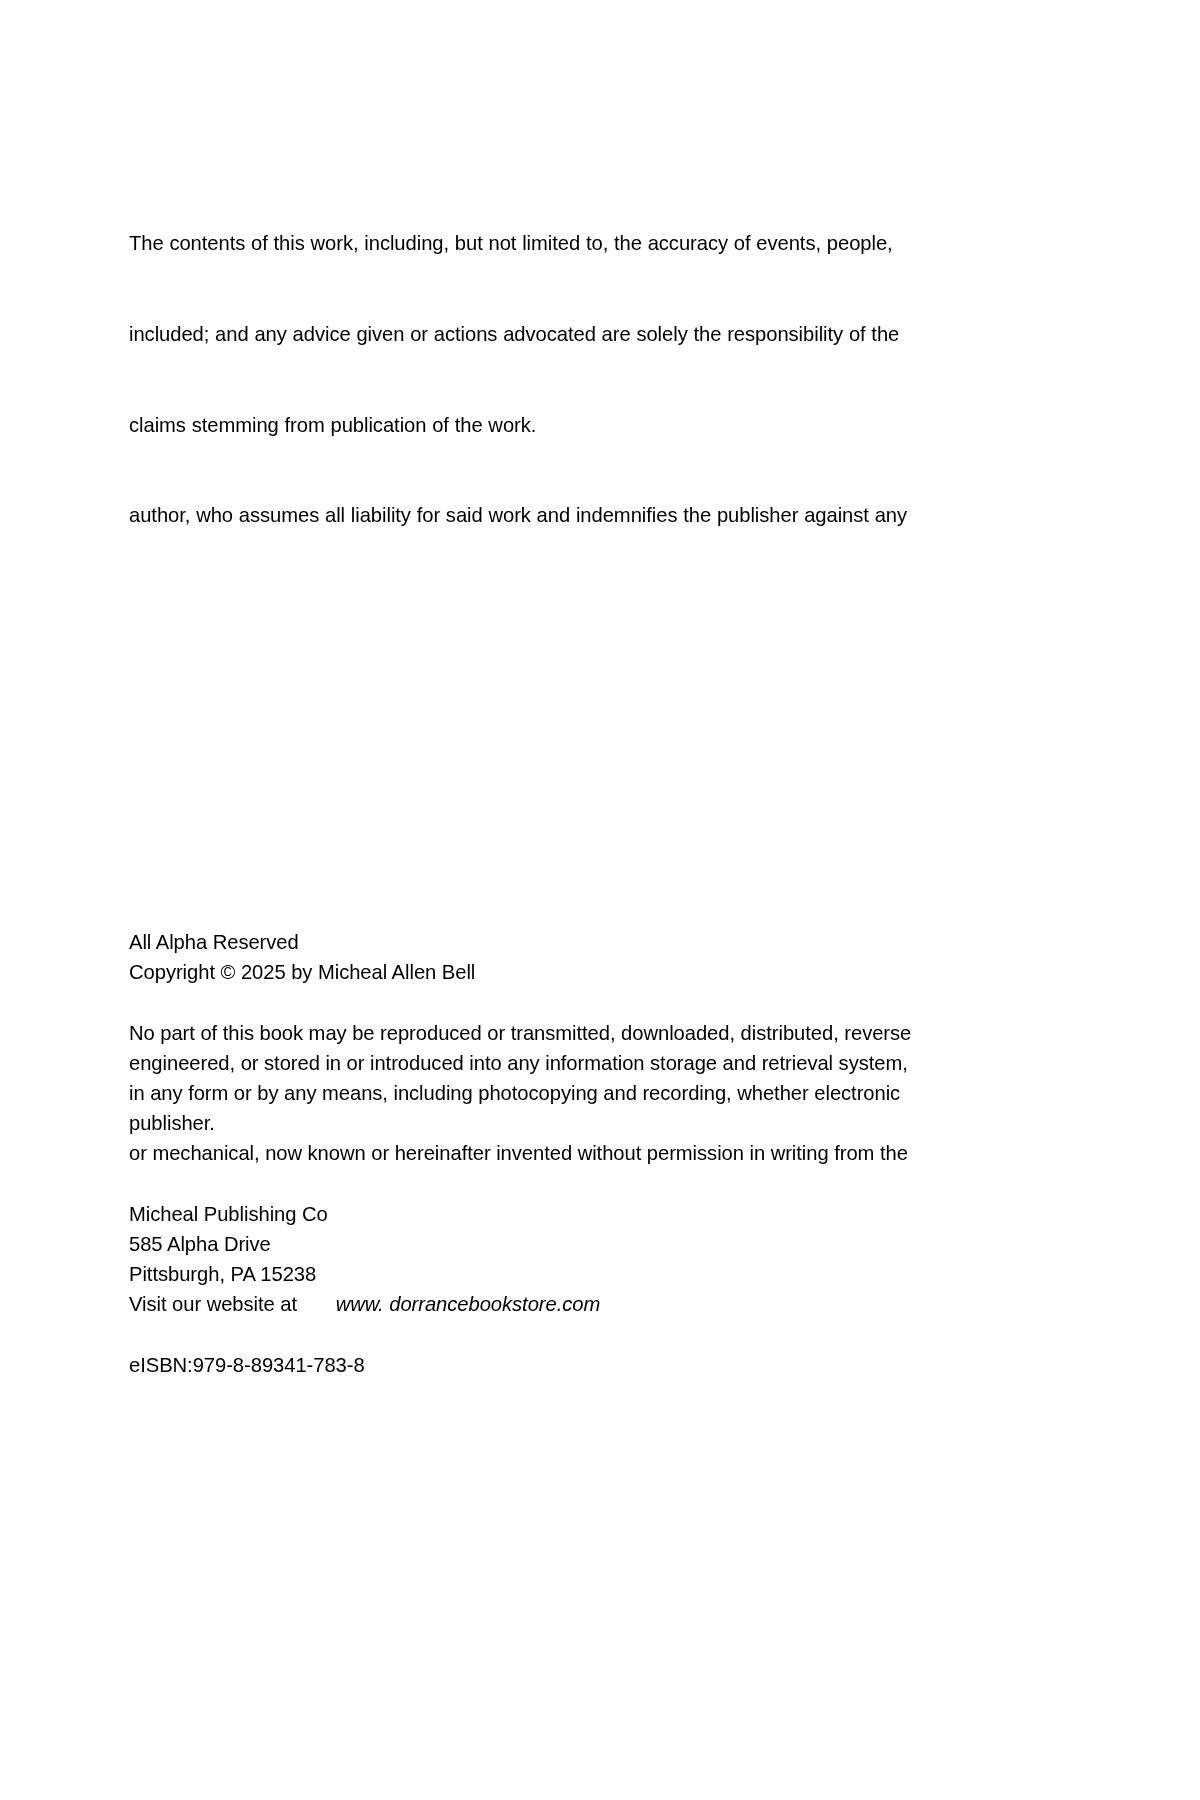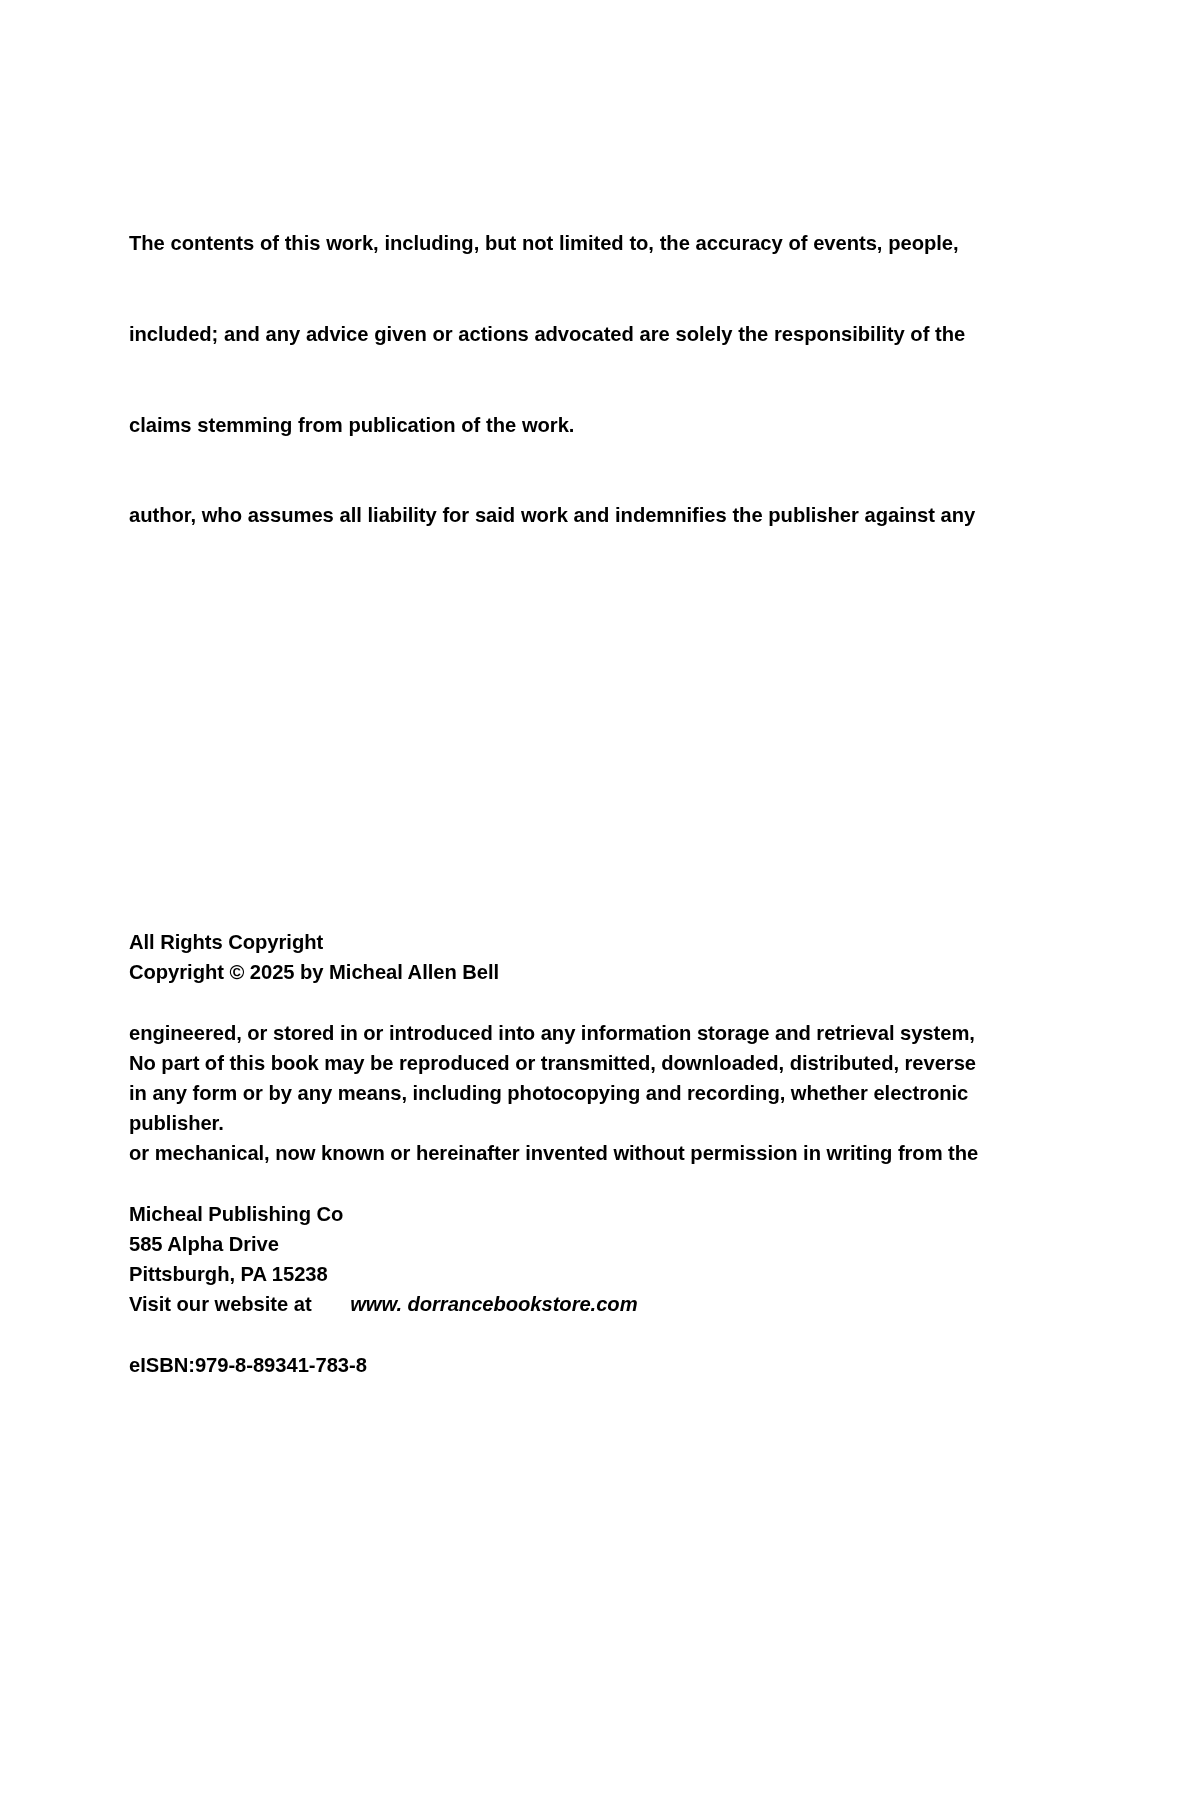--- a/index.html
+++ b/index.html
@@ -52,21 +52,20 @@
     left: 0;
     top: 927px;
     width: 792px;
     font-size: 20.2px;
     line-height: 30.2px;
     letter-spacing: -0.05px;
   }
   .line {
     display: block;
     white-space: pre;
-    font-weight: bold;
   }
   .spacer {
     display: block;
     height: 30.2px;
   }
   .website-italic {
     font-style: italic;
     margin-left: 33px;
   }
 </style>
@@ -78,27 +77,27 @@
 
     <div class="disclaimer">
       <span class="line">The contents of this work, including, but not limited to, the accuracy of events, people,</span>
       <span class="line">included; and any advice given or actions advocated are solely the responsibility of the</span>
       <span class="line">claims stemming from publication of the work.</span>
       <span class="line">author, who assumes all liability for said work and indemnifies the publisher against any</span>
     </div>
 
     <div class="rights-block">
 
-      <span class="line">All Rights Copyright</span>
+      <span class="line">All Alpha Reserved</span>
       <span class="line">Copyright © 2025 by Micheal Allen Bell</span>
 
       <span class="spacer"></span>
 
+      <span class="line">No part of this book may be reproduced or transmitted, downloaded, distributed, reverse</span>
       <span class="line">engineered, or stored in or introduced into any information storage and retrieval system,</span>
-      <span class="line">No part of this book may be reproduced or transmitted, downloaded, distributed, reverse</span>
       <span class="line">in any form or by any means, including photocopying and recording, whether electronic</span>
       <span class="line">publisher.</span>
       <span class="line">or mechanical, now known or hereinafter invented without permission in writing from the</span>
 
       <span class="spacer"></span>
 
       <span class="line">Micheal Publishing Co</span>
       <span class="line">585 Alpha Drive</span>
       <span class="line">Pittsburgh, PA 15238</span>
       <span class="line"><span>Visit our website at </span><span class="website-italic">www. dorrancebookstore.com</span></span>

